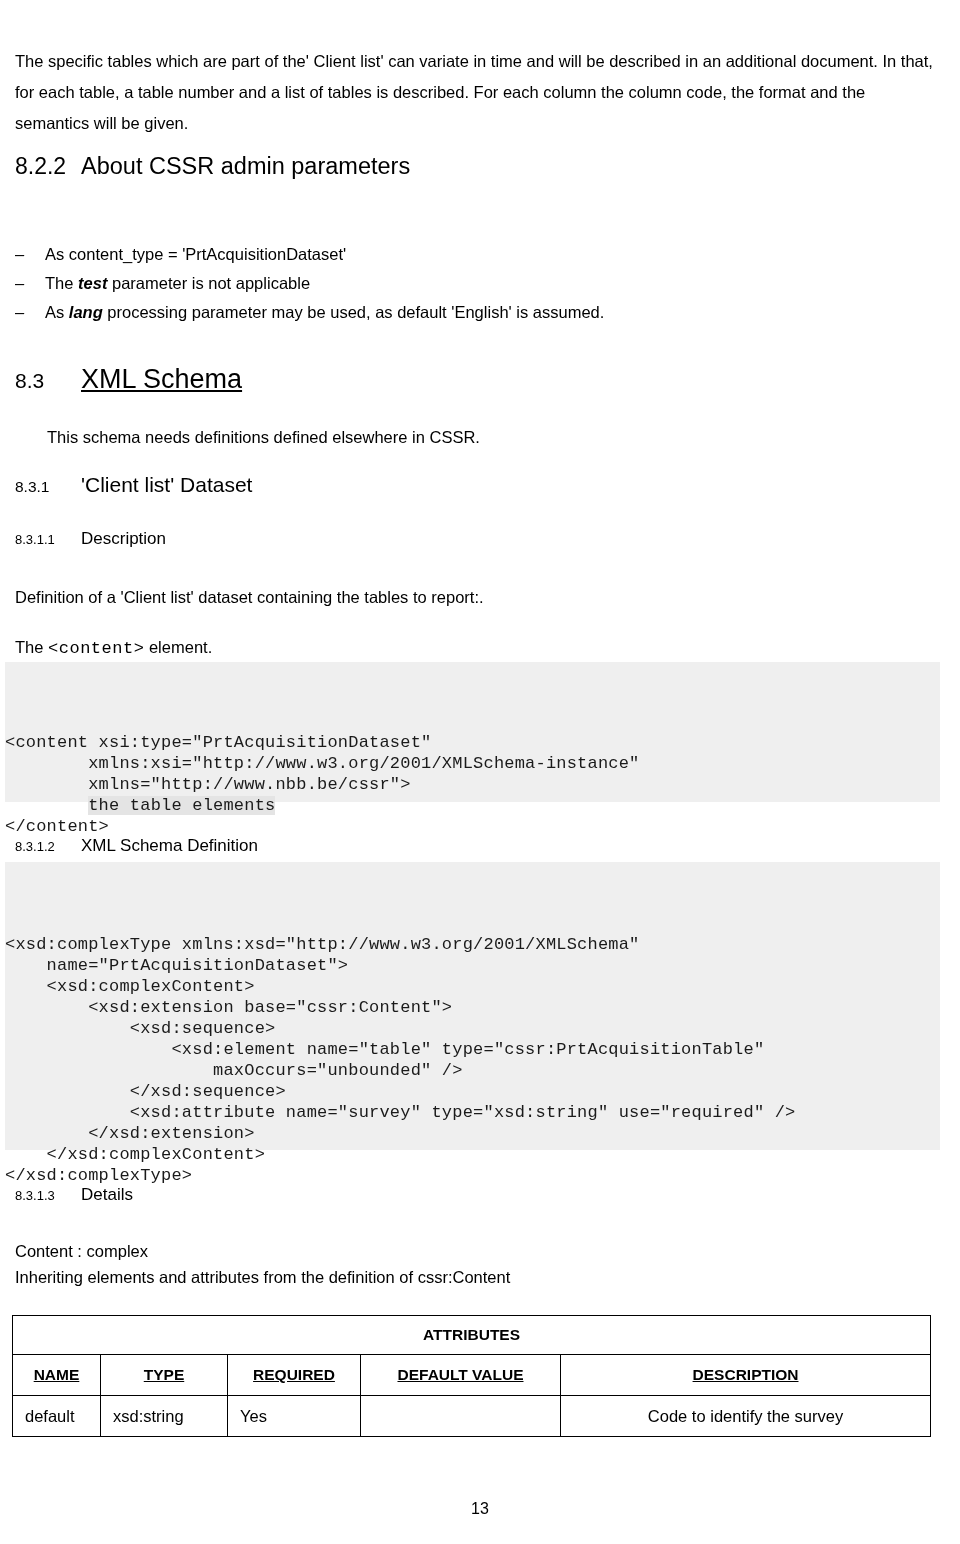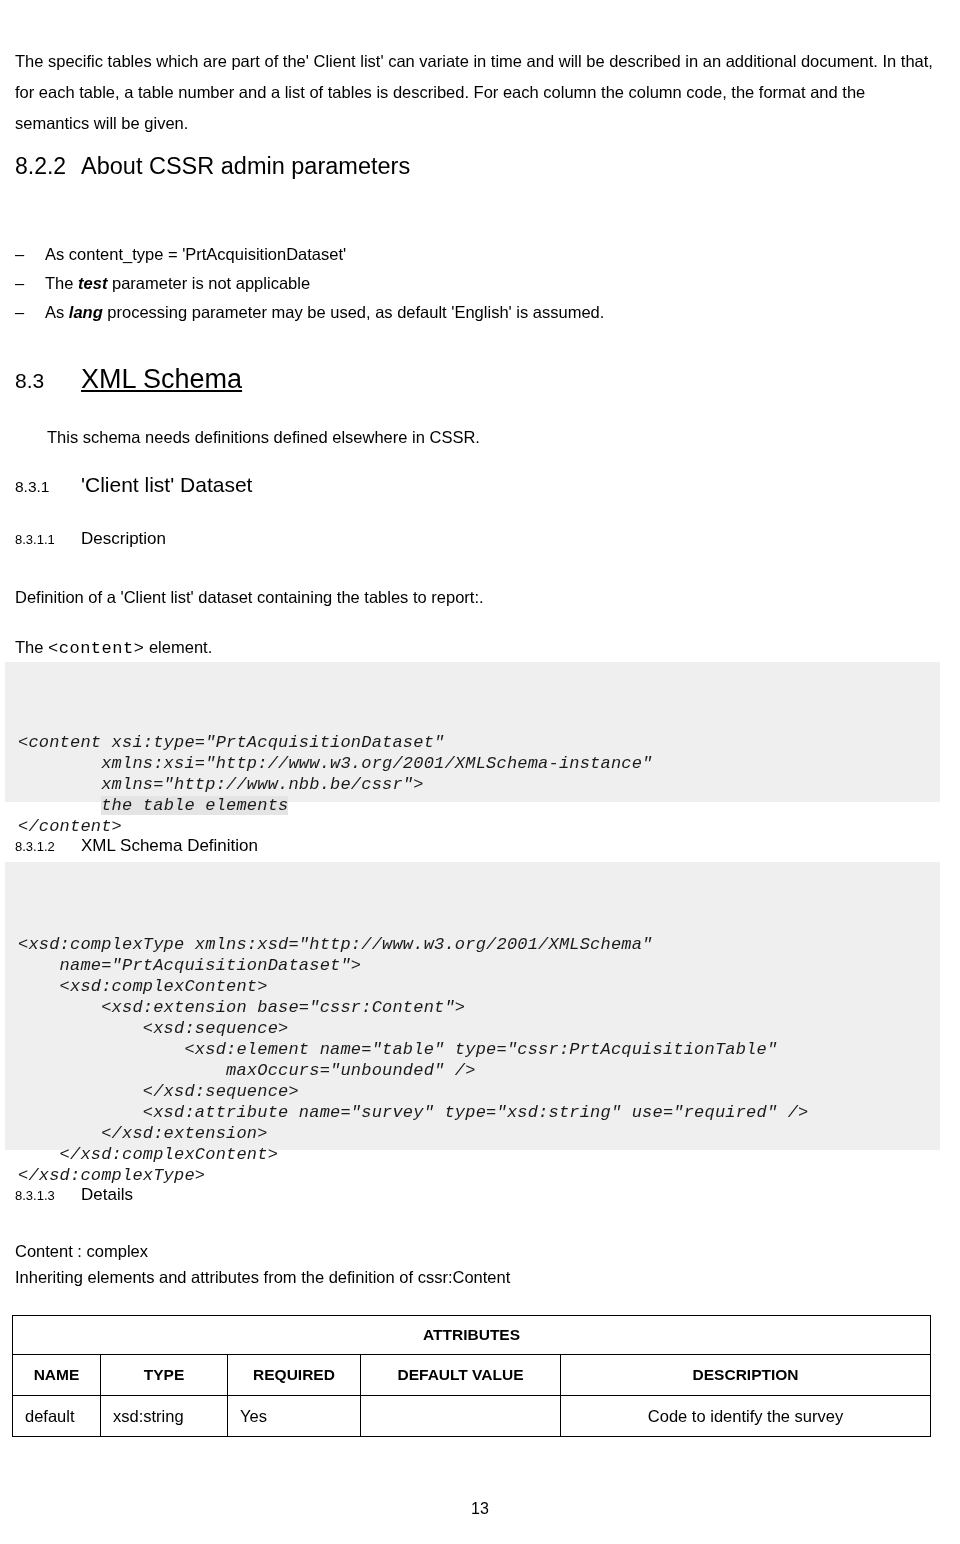--- a/index.html
+++ b/index.html
@@ -106,22 +106,20 @@
     background: #efefef;
     box-sizing: border-box;
     font-family: "Liberation Mono", "DejaVu Sans Mono", monospace;
     font-size: 17px;
     line-height: 21px;
     white-space: pre;
     color: #1a1a1a;
     letter-spacing: 0.2px;
   }
   .codeblock .inner {
-    padding-left: 13px;
-    font-style: italic;
   }
   .hl {
     background: #e4e4e4;
   }
   
   .attr-table {
     position: absolute;
     border-collapse: collapse;
     table-layout: fixed;
   }
@@ -139,20 +137,21 @@
     font-size: 15.5px;
     height: 38px;
   }
   .attr-table .hdr td {
     font-weight: bold;
     font-size: 15.5px;
     height: 40px;
   }
   .attr-table .hdr td.center {
     text-align: center;
+    text-decoration: underline;
   }
   .attr-table .datarow td {
     height: 40px;
     font-size: 16.5px;
   }
   .attr-table .datarow td.center {
     text-align: center;
   }
   .page-number {
     position: absolute;

